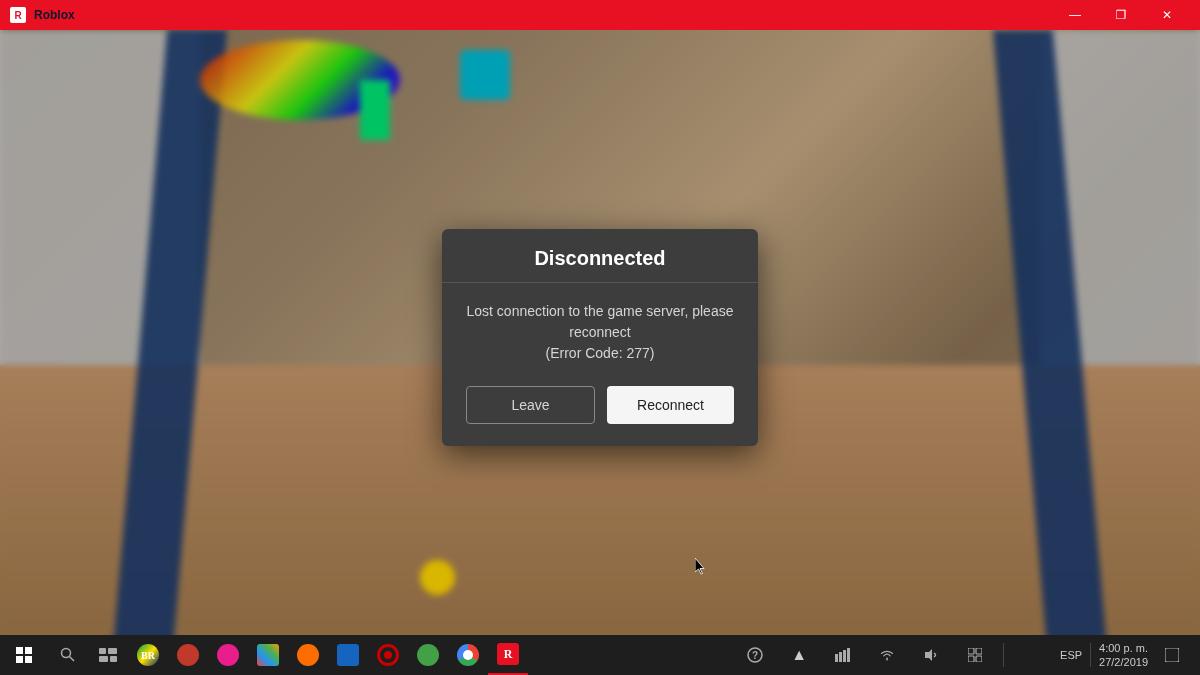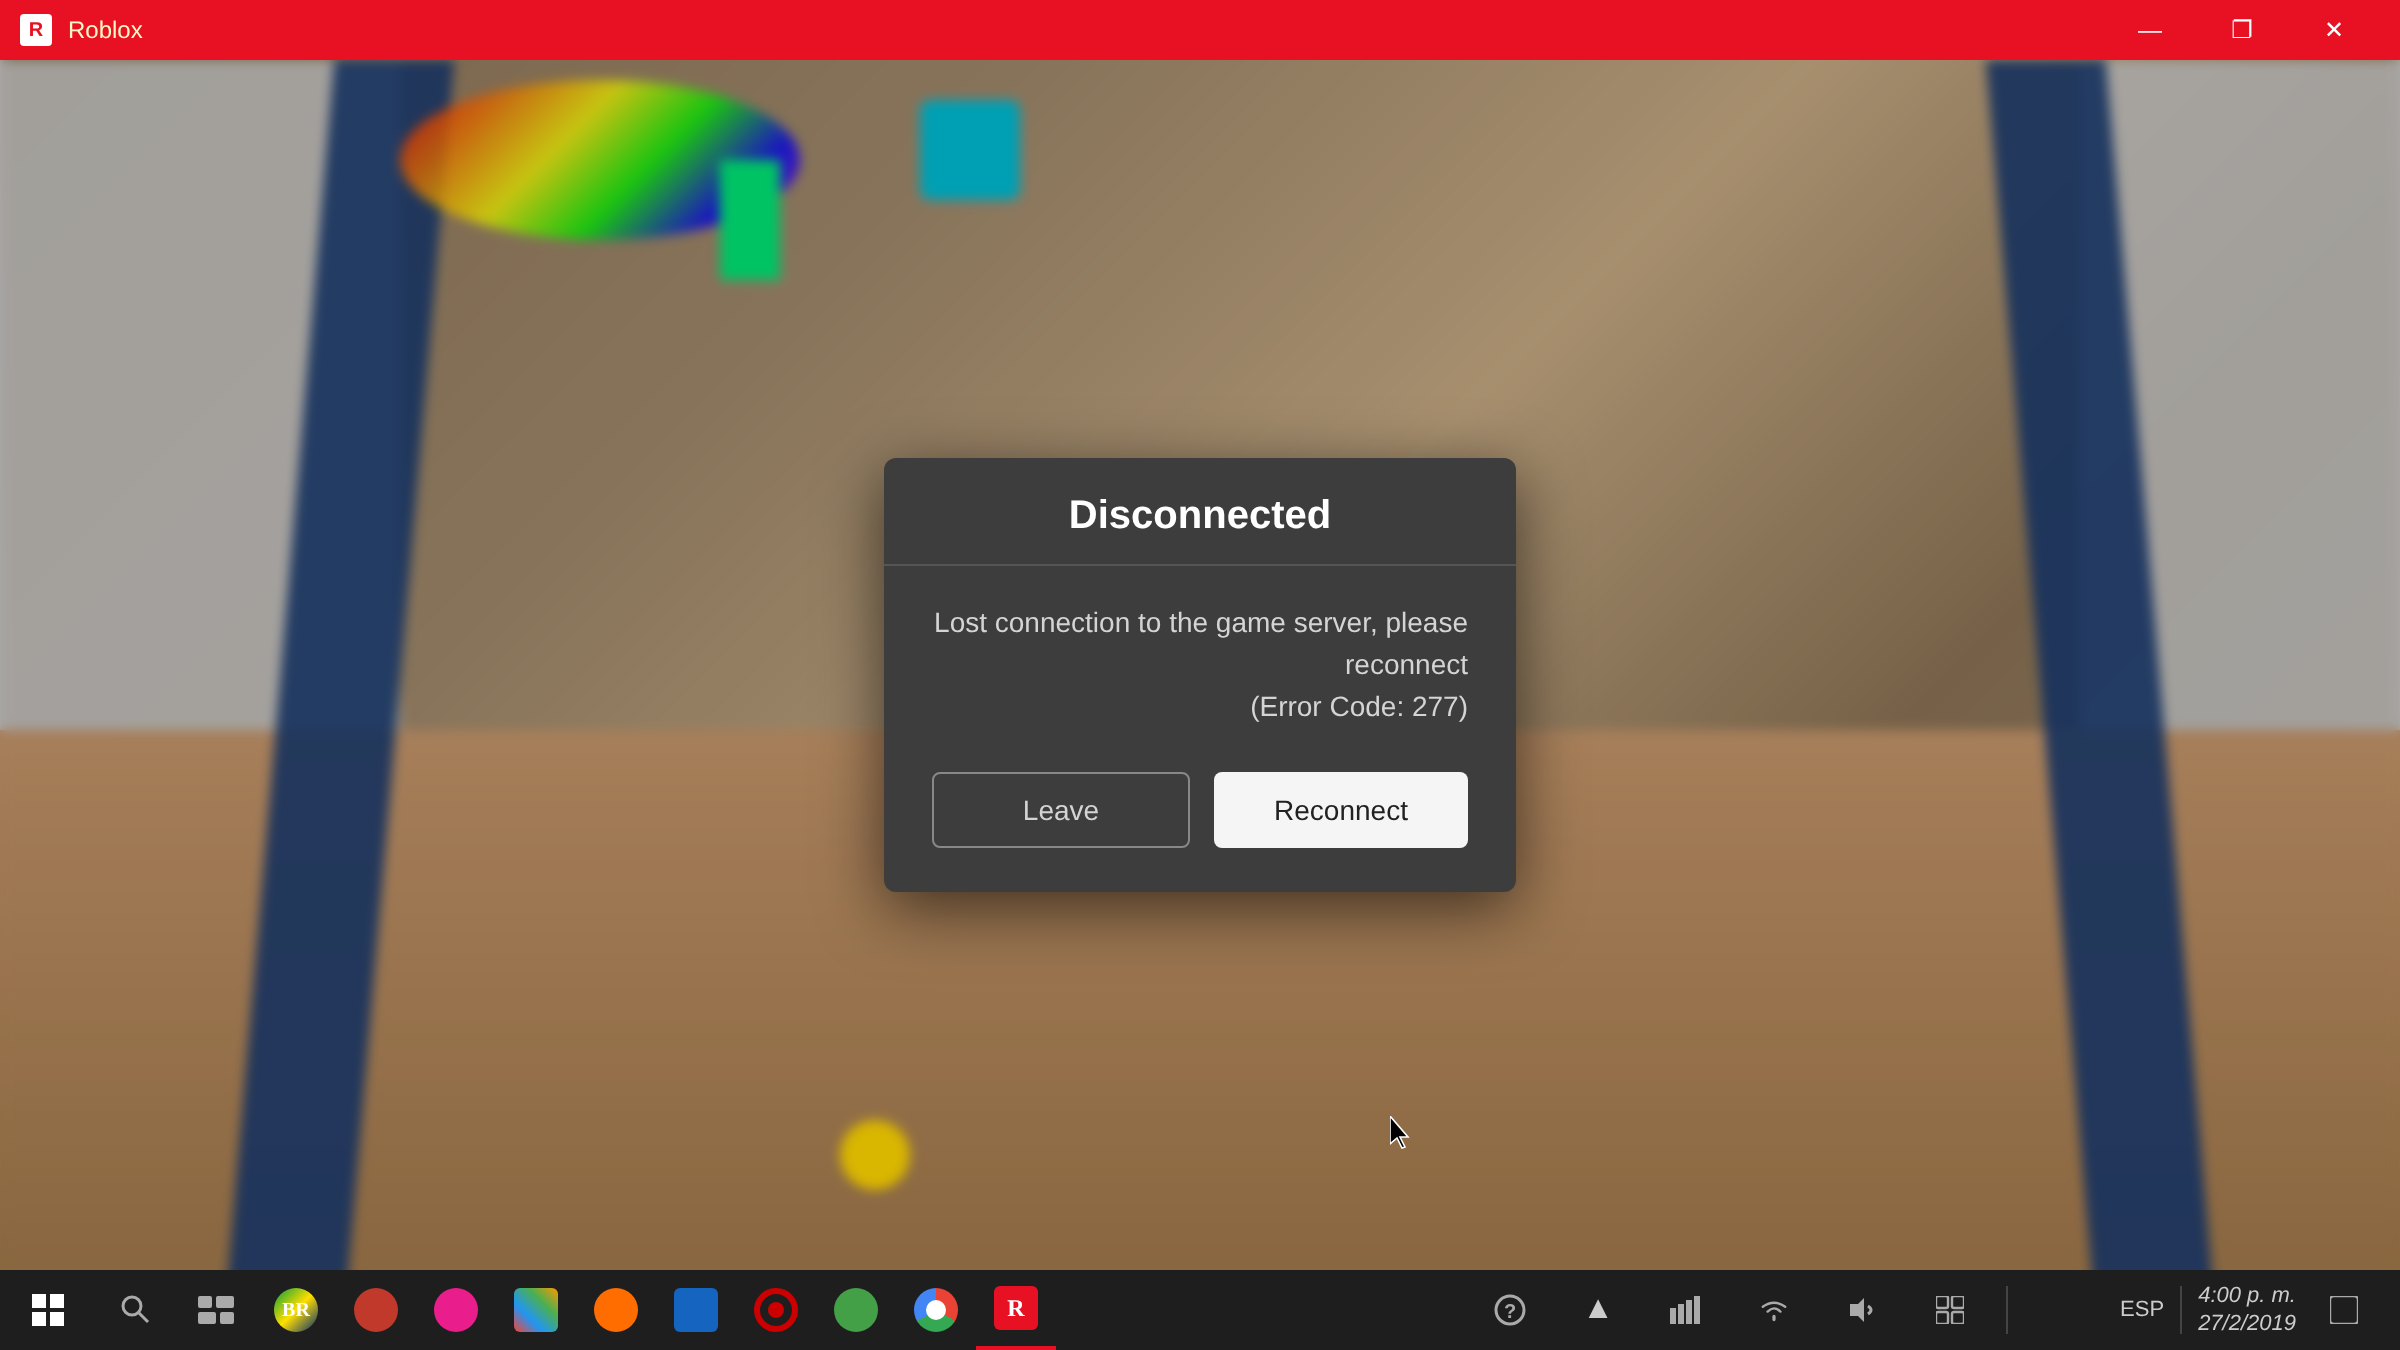--- a/index.html
+++ b/index.html
@@ -161,23 +161,23 @@
       display: flex;
       align-items: center;
       justify-content: center;
       font-size: 10px;
       font-weight: bold;
       color: #e81123;
       flex-shrink: 0;
     }
 
     #title-bar-text {
-      color: #fef9c3;
+      color: #0f172a;
       font-size: 12px;
-      font-weight: 400;
+      font-weight: 700;
       flex: 1;
     }
 
     #title-bar-controls {
       display: flex;
       gap: 0;
     }
 
     .title-bar-btn {
       width: 46px;
@@ -222,21 +222,21 @@
     }
 
     #dialog-title {
       color: #ffffff;
       font-size: 20px;
       font-weight: 600;
     }
 
     #dialog-body {
       padding: 18px 24px;
-      text-align: right;
+      text-align: center;
     }
 
     #dialog-message {
       color: #d4d4d4;
       font-size: 14px;
       line-height: 1.5;
     }
 
     #dialog-buttons {
       display: flex;
@@ -313,21 +313,20 @@
       gap: 4px;
       font-size: 11px;
       color: #ccc;
     }
 
     #taskbar-time {
       text-align: right;
       line-height: 1.3;
       font-size: 11px;
       color: #ccc;
-      font-style: italic;
     }
 
     .taskbar-app-icon {
       width: 40px;
       height: 40px;
       display: flex;
       align-items: center;
       justify-content: center;
       cursor: pointer;
       font-family: Liberation Serif, serif;

